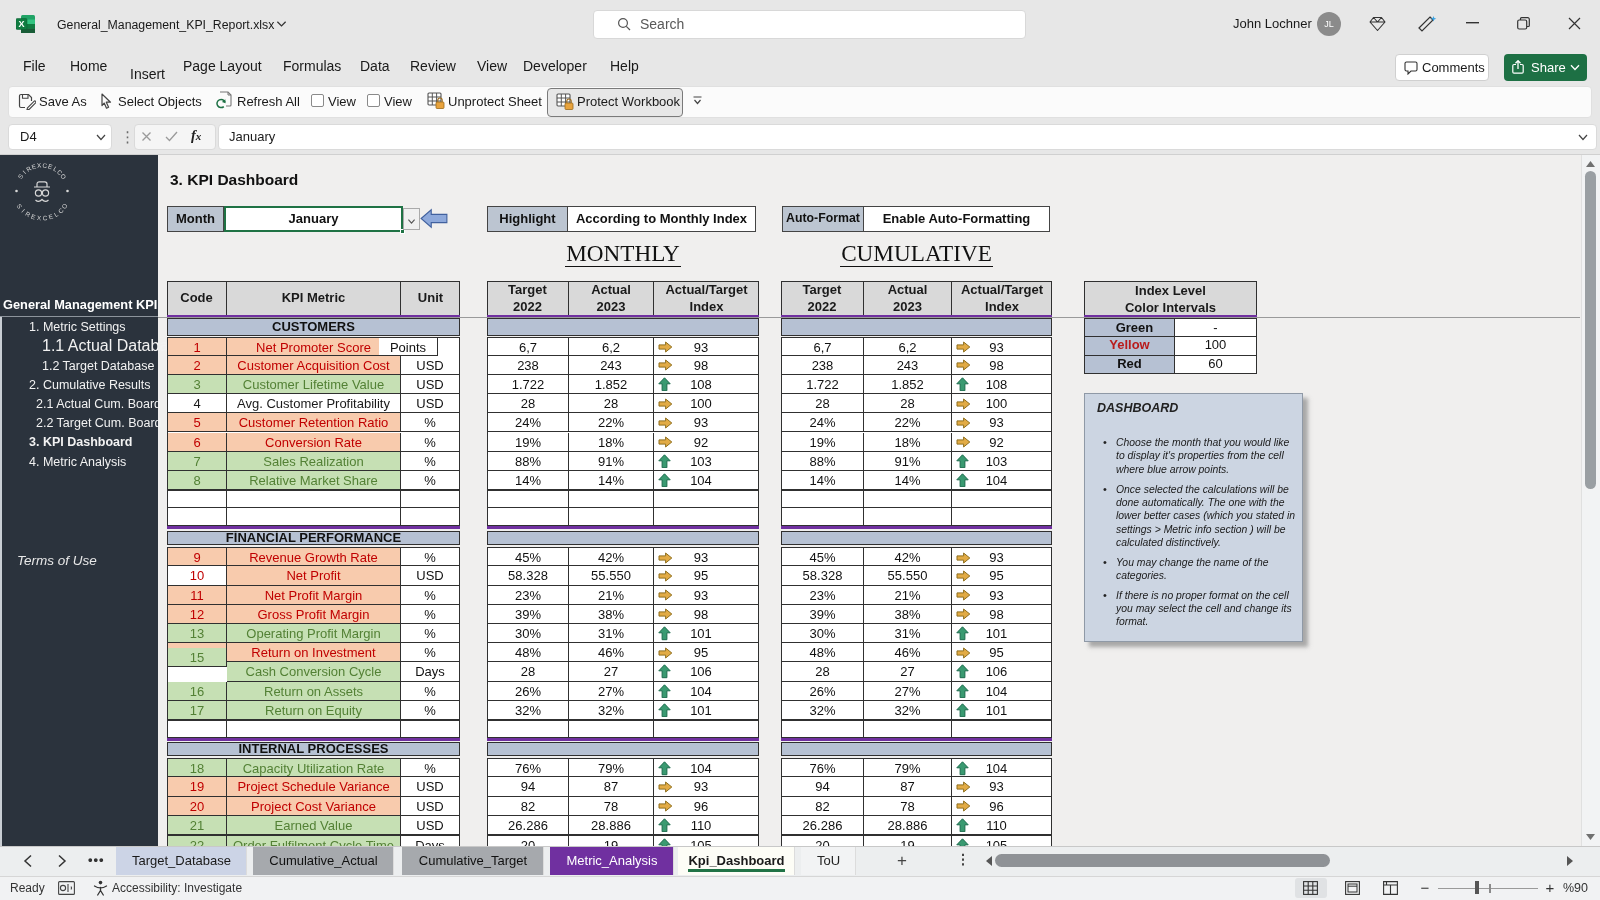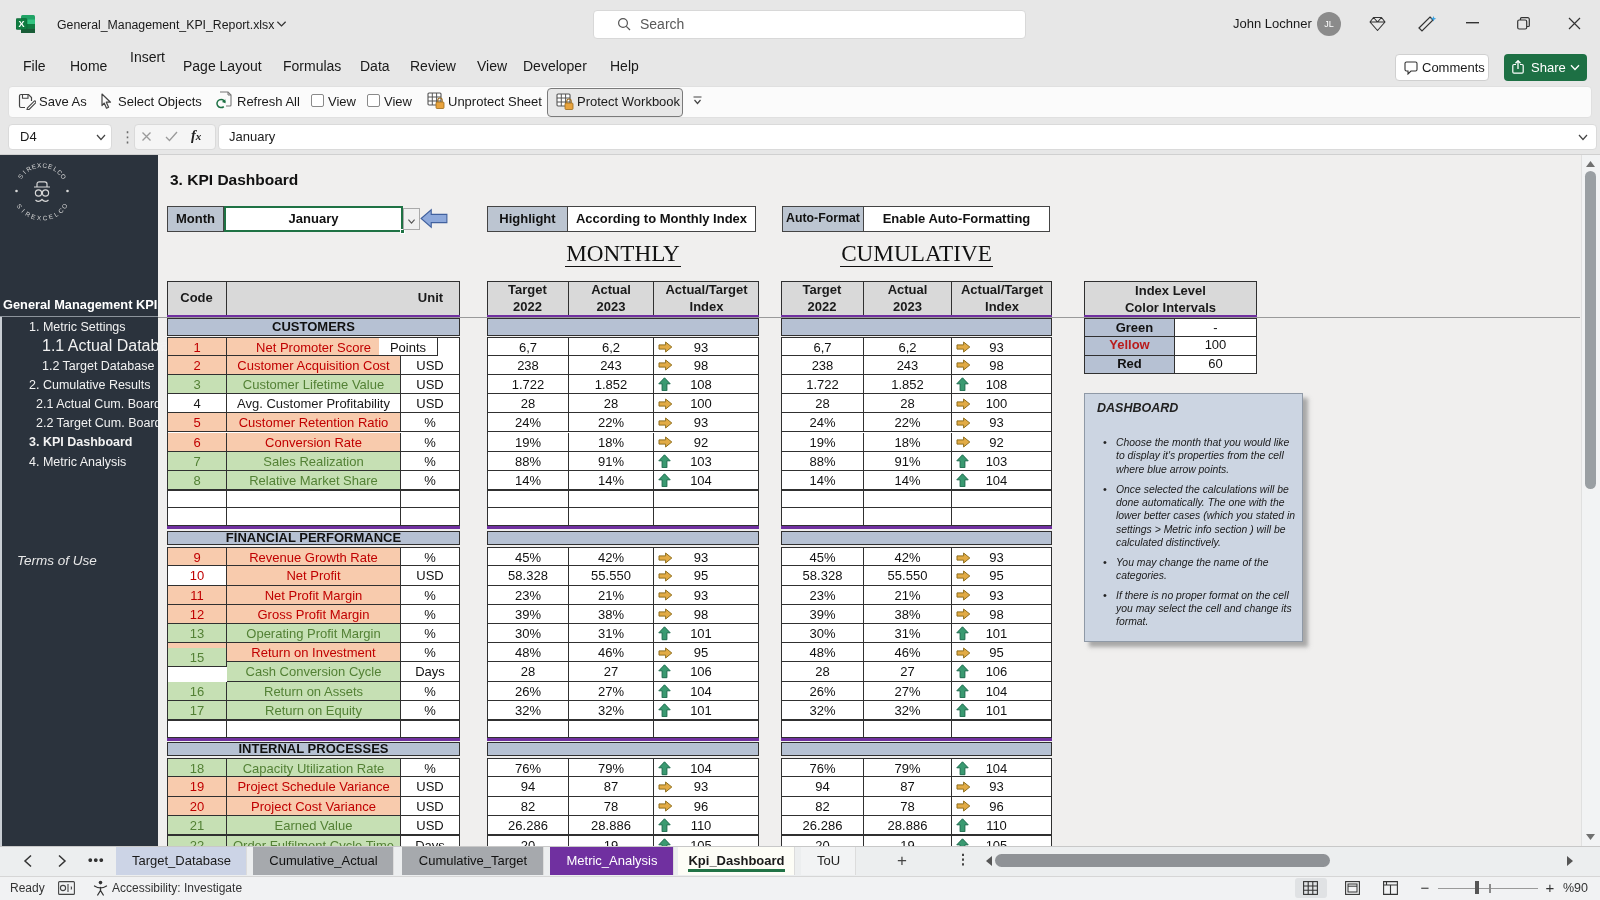--- a/index.html
+++ b/index.html
@@ -34,21 +34,21 @@
 <svg style="position:absolute;left:1517px;top:17px" width="13" height="13" viewBox="0 0 13 13">
     <rect x="0.7" y="3" width="9" height="9" rx="1.5" stroke="#333" stroke-width="1.2" fill="none"></rect>
     <path d="M3.5 3 V1.7 a1 1 0 0 1 1 -1 h6.3 a1.5 1.5 0 0 1 1.5 1.5 v6.3 a1 1 0 0 1 -1 1 H10" stroke="#333" stroke-width="1.2" fill="none"></path>
   </svg>
 <svg style="position:absolute;left:1568px;top:17px" width="13" height="13" viewBox="0 0 13 13">
     <path d="M1 1 L12 12 M12 1 L1 12" stroke="#333" stroke-width="1.2"></path>
   </svg>
 <div style="position:absolute;left:0px;top:48px;width:1600px;height:36px;background:#e7e7e7;"></div>
 <div style="position:absolute;left:23px;top:56px;width:110px;height:20px;font-size:14px;color:#1a1a1a;line-height:20px;width:auto;">File</div>
 <div style="position:absolute;left:70px;top:56px;width:110px;height:20px;font-size:14px;color:#1a1a1a;line-height:20px;width:auto;">Home</div>
-<div style="position:absolute;left:130px;top:47px;width:110px;height:20px;font-size:14px;color:#1a1a1a;line-height:20px;width:auto;">Insert</div>
+<div style="position:absolute;left:130px;top:64px;width:110px;height:20px;font-size:14px;color:#1a1a1a;line-height:20px;width:auto;">Insert</div>
 <div style="position:absolute;left:183px;top:56px;width:110px;height:20px;font-size:14px;color:#1a1a1a;line-height:20px;width:auto;">Page Layout</div>
 <div style="position:absolute;left:283px;top:56px;width:110px;height:20px;font-size:14px;color:#1a1a1a;line-height:20px;width:auto;">Formulas</div>
 <div style="position:absolute;left:360px;top:56px;width:110px;height:20px;font-size:14px;color:#1a1a1a;line-height:20px;width:auto;">Data</div>
 <div style="position:absolute;left:410px;top:56px;width:110px;height:20px;font-size:14px;color:#1a1a1a;line-height:20px;width:auto;">Review</div>
 <div style="position:absolute;left:477px;top:56px;width:110px;height:20px;font-size:14px;color:#1a1a1a;line-height:20px;width:auto;">View</div>
 <div style="position:absolute;left:523px;top:56px;width:110px;height:20px;font-size:14px;color:#1a1a1a;line-height:20px;width:auto;">Developer</div>
 <div style="position:absolute;left:610px;top:56px;width:110px;height:20px;font-size:14px;color:#1a1a1a;line-height:20px;width:auto;">Help</div>
 <div style="position:absolute;left:1395px;top:54px;width:94px;height:27px;background:#fff;border:1px solid #d0d0d0;border-radius:4px;box-sizing:border-box;"></div>
 <svg style="position:absolute;left:1404px;top:61px" width="15" height="14" viewBox="0 0 15 14">
     <path d="M1 2.5 a1.5 1.5 0 0 1 1.5 -1.5 h9 a1.5 1.5 0 0 1 1.5 1.5 v6 a1.5 1.5 0 0 1 -1.5 1.5 H7 l-3 3 v-3 H2.5 A1.5 1.5 0 0 1 1 8.5 Z" stroke="#333" stroke-width="1.1" fill="none"></path>
@@ -224,20 +224,21 @@
   </svg>
 <div style="position:absolute;left:487px;top:206px;width:81px;height:26px;background:#bcc5d1;border:1.5px solid #444;box-sizing:border-box;font-weight:bold;font-size:13px;color:#111;text-align:center;line-height:23px;">Highlight</div>
 <div style="position:absolute;left:568px;top:206px;width:188px;height:26px;background:#fff;border:1.5px solid #444;border-left:none;box-sizing:border-box;font-weight:bold;font-size:13px;color:#111;text-align:center;line-height:23px;">According to Monthly Index</div>
 <div style="position:absolute;left:782px;top:206px;width:82px;height:26px;background:#bcc5d1;border:1.5px solid #444;box-sizing:border-box;font-weight:bold;font-size:12.3px;color:#111;text-align:center;line-height:23px;">Auto-Format</div>
 <div style="position:absolute;left:864px;top:206px;width:186px;height:26px;background:#fff;border:1.5px solid #444;border-left:none;box-sizing:border-box;font-weight:bold;font-size:13px;color:#111;text-align:center;line-height:23px;">Enable Auto-Formatting</div>
 <div style="position:absolute;left:487px;top:242px;width:272px;height:24px;font-family:'Liberation Serif',serif;font-size:23.2px;color:#111;text-align:center;line-height:23px;"><span style="border-bottom:1.5px solid #111;padding:0 1px;">MONTHLY</span></div>
 <div style="position:absolute;left:781px;top:242px;width:271px;height:24px;font-family:'Liberation Serif',serif;font-size:23.2px;color:#111;text-align:center;line-height:23px;"><span style="border-bottom:1.5px solid #111;padding:0 1px;">CUMULATIVE</span></div>
 <div style="position:absolute;left:167px;top:281px;width:293px;height:35px;background:#d9d9d9;border:1px solid #303030;box-sizing:border-box;"></div>
 <div style="position:absolute;left:167px;top:281px;width:293px;height:35px;">
     <div style="position:absolute;left:0px;top:0px;width:60px;height:35px;font-weight:bold;font-size:13px;color:#1a1a1a;text-align:center;line-height:33px;box-sizing:border-box;border-right:1px solid #303030;">Code</div>
+    <div style="position:absolute;left:60px;top:0px;width:174px;height:35px;font-weight:bold;font-size:13px;color:#1a1a1a;text-align:center;line-height:33px;box-sizing:border-box;border-right:1px solid #303030;">KPI Metric</div>
     <div style="position:absolute;left:234px;top:0px;width:59px;height:35px;font-weight:bold;font-size:13px;color:#1a1a1a;text-align:center;line-height:33px;box-sizing:border-box;">Unit</div>
   </div>
 <div style="position:absolute;left:167px;top:314.5px;width:293px;height:2.5px;background:#7030a0;"></div>
 <div style="position:absolute;left:487px;top:281px;width:272px;height:35px;background:#d9d9d9;border:1px solid #303030;box-sizing:border-box;"></div>
 <div style="position:absolute;left:487px;top:281px;width:272px;height:35px;">
     <div style="position:absolute;left:0px;top:0px;width:82px;height:35px;font-weight:bold;font-size:13px;color:#1a1a1a;text-align:center;line-height:16.5px;padding-top:1px;box-sizing:border-box;border-right:1px solid #303030;">Target<br>2022</div>
     <div style="position:absolute;left:82px;top:0px;width:85px;height:35px;font-weight:bold;font-size:13px;color:#1a1a1a;text-align:center;line-height:16.5px;padding-top:1px;box-sizing:border-box;border-right:1px solid #303030;">Actual<br>2023</div>
     <div style="position:absolute;left:167px;top:0px;width:105px;height:35px;font-weight:bold;font-size:13px;color:#1a1a1a;text-align:center;line-height:16.5px;padding-top:1px;box-sizing:border-box;">Actual/Target<br>Index</div>
   </div>
 <div style="position:absolute;left:487px;top:314.5px;width:272px;height:2.5px;background:#7030a0;"></div>

